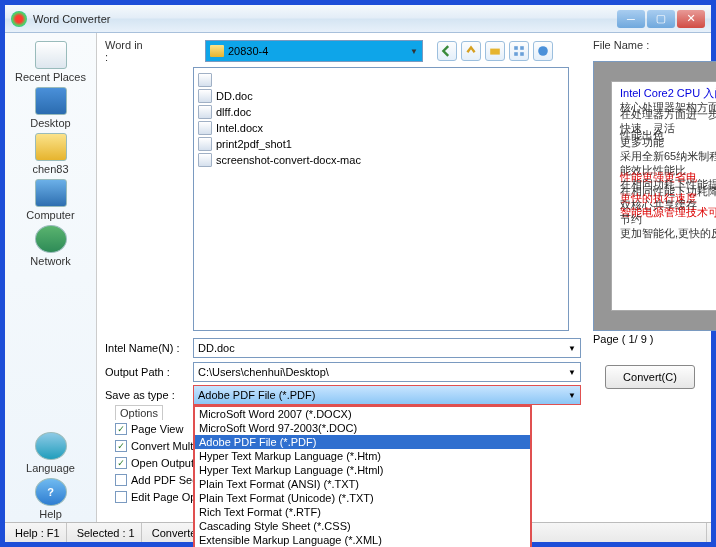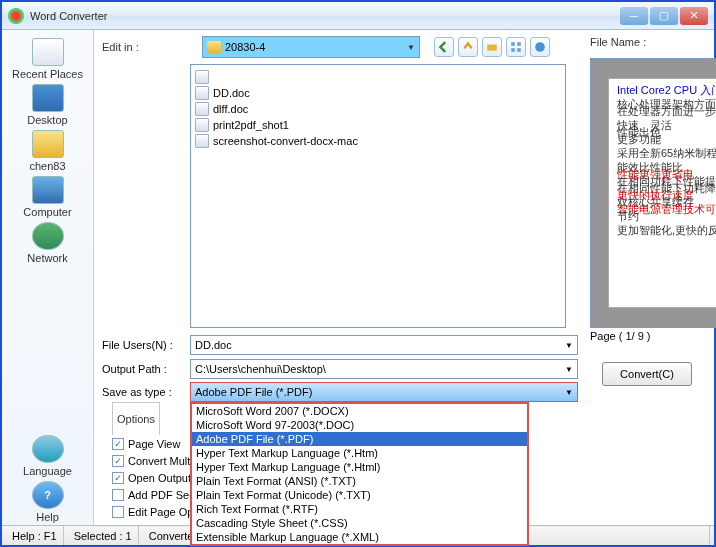--- a/index.html
+++ b/index.html
@@ -1,17 +1,17 @@
 <!DOCTYPE html>
 <html><head>
 <meta charset="utf-8">
 <style>
   * { box-sizing: border-box; font-family: Tahoma, Arial, sans-serif; font-size: 11px; }
   body { margin: 0; padding: 0; background: #fff; }
-  .window { width: 716px; height: 547px; border: 2px solid #1d4ed8; background: #fff; position: relative; box-shadow: 0 0 0 1px #000; }
+  .window { width: 716px; height: 547px; border: 5px solid #1d4ed8; background: #fff; position: relative; box-shadow: 0 0 0 1px #000; }
   .titlebar { height: 28px; background: linear-gradient(#f5f9fc, #e3edf7 48%, #d5e5f3 52%, #e8f1fa); display: flex; align-items: center; padding: 0 6px; border-bottom: 1px solid #a8c0db; }
   .titlebar-icon { width: 16px; height: 16px; margin-right: 6px; background: radial-gradient(circle, #ff3b30 30%, #4cd964 60%, #007aff 100%); border-radius: 50%; }
   .titlebar-text { flex: 1; color: #2a2a2a; }
   .winbtns { display: flex; gap: 2px; }
   .winbtn { width: 28px; height: 18px; border-radius: 3px; display: flex; align-items: center; justify-content: center; color: #fff; font-size: 11px; }
   .winbtn.min { background: linear-gradient(#a9cdf0,#6fa8dd); }
   .winbtn.max { background: linear-gradient(#a9cdf0,#6fa8dd); }
   .winbtn.close { background: linear-gradient(#e89a97,#d14c44); }
   .body { position: absolute; top: 28px; bottom: 20px; left: 0; right: 0; display: flex; }
   .sidebar { width: 92px; background: linear-gradient(#f8fbfd,#eef5fb); border-right: 1px solid #ccc; display: flex; flex-direction: column; align-items: center; padding-top: 6px; }
@@ -22,21 +22,21 @@
   .side-icon.folder { background: linear-gradient(#fbe38b,#e6b42e); }
   .side-icon.computer { background: linear-gradient(#6bb0e8,#2e6fb0); }
   .side-icon.network { background: linear-gradient(#5ab46f,#2e8b57); position: relative; border-radius:50%; }
   .side-icon.lang { background: linear-gradient(#8ecae6,#219ebc); border-radius:50%; }
   .side-icon.help { background: linear-gradient(#6fbaf0,#2e7dd1); border-radius:50%; color:#fff; display:flex;align-items:center;justify-content:center;font-weight:bold; }
   .side-label { font-size: 11px; color: #333; text-align: center; }
   .side-spacer { flex: 1; }
   .main { flex: 1; position: relative; padding: 6px 8px; }
   .toprow { display: flex; align-items: center; gap: 8px; }
   .label { color: #333; }
-  .path-select { flex: 0 0 218px; height: 22px; border: 1px solid #7a9ac0; background: #7dd3fc; display: flex; align-items: center; padding: 0 4px; gap: 4px; }
+  .path-select { flex: 0 0 218px; height: 22px; border: 1px solid #7a9ac0; background: #0ea5e9; display: flex; align-items: center; padding: 0 4px; gap: 4px; }
   .path-select .fld { width:14px; height:12px; background: linear-gradient(#fbe38b,#e6b42e); border-radius:1px; }
   .path-select .dd { margin-left: auto; font-size: 8px; color: #333; }
   .navicons { display: flex; gap: 4px; margin-left: 6px; }
   .navicon { width: 20px; height: 20px; border: 1px solid #9cbfde; border-radius: 3px; background: linear-gradient(#fdfdfd,#e4effa); display:flex;align-items:center;justify-content:center; }
   .navicon svg { width: 12px; height: 12px; }
   .filelist { position: absolute; left: 106px; top: 34px; width: 376px; height: 264px; border: 1px solid #7a9ac0; background: #fff; padding: 4px; overflow: hidden; }
   .file-row { display: flex; align-items: center; gap: 4px; height: 16px; }
   .file-icon { width: 14px; height: 14px; background: linear-gradient(#fff,#d5e0ed); border: 1px solid #a0b0c5; border-radius: 1px; }
   .preview-label { position: absolute; left: 496px; top: 6px; }
   .preview { position: absolute; left: 496px; top: 28px; width: 196px; height: 270px; border: 1px solid #7a9ac0; background: #969696; display:flex; align-items:center; justify-content:center; }
@@ -51,21 +51,21 @@
   .formrow .finput { flex: 1; height: 20px; border: 1px solid #7a9ac0; background: #fff; display:flex; align-items:center; padding: 0 4px; }
   .formrow .finput .dd { margin-left: auto; font-size: 8px; }
   .saveas-row { position: absolute; left: 106px; top: 352px; width: 376px; display:flex; align-items:center; }
   .saveas-row .flabel { width: 78px; }
   .saveas-box { flex:1; height: 20px; border: 1px solid #e05050; background: linear-gradient(#c8e5ff,#8cc6f5); padding: 0 4px; display:flex; align-items:center; }
   .saveas-box .dd { margin-left: auto; font-size: 8px; }
   .dropdown-open { position: absolute; left: 184px; top: 372px; width: 298px; border: 2px solid #e05050; background: #fff; z-index: 10; }
   .dropdown-open .opt { padding: 1px 4px; height: 14px; line-height: 13px; }
   .dropdown-open .opt.sel { background: #2f6fcf; color: #fff; }
   .options-area { position: absolute; left: 114px; top: 372px; width: 370px; }
-  .options-area .group-label { border: 1px solid #c9c9c9; border-bottom: none; padding: 10px 4px; display:inline-block; color:#333; }
+  .options-area .group-label { border: 1px solid #c9c9c9; border-bottom: none; padding: 1px 4px; display:inline-block; color:#333; }
   .chk-row { display:flex; align-items:center; gap:4px; height: 17px; }
   .chk { width: 12px; height: 12px; border: 1px solid #7a9ac0; background:#fff; display:inline-flex;align-items:center;justify-content:center; font-size:9px; color:#2a7a2a; }
   .btn { position: absolute; width: 90px; height: 24px; border: 1px solid #888; border-radius: 3px; background: linear-gradient(#fdfdfd,#e6e6e6); display:flex;align-items:center;justify-content:center; }
   .btn.convert { left: 536px; top: 332px; }
   .btn.cancel { left: 536px; top: 360px; }
   .statusbar { position: absolute; bottom: 0; left: 0; right: 0; height: 20px; border-top: 1px solid #bcbcbc; background: linear-gradient(#f6f6f6,#e9e9e9); display:flex; align-items:center; padding: 0 4px; gap: 4px; font-size: 11px; }
   .statusbar .cell { border-right: 1px solid #c5c5c5; padding: 0 6px; height: 100%; display:flex; align-items:center; }
   .statusbar .processing { flex: 1; }
 </style>
 </head>
@@ -112,21 +112,21 @@
       </div>
       <div class="side-item">
         <div class="side-icon help">?</div>
         <div class="side-label">Help</div>
       </div>
     </div>
 
     <div class="main">
 
       <div class="toprow">
-        <span class="label" style="width:42px">Edit in :</span>
+        <span class="label" style="width:42px">Word in :</span>
         <div class="path-select" style="margin-left:50px">
           <div class="fld"></div>
           <span>20830-4</span>
           <span class="dd">▼</span>
         </div>
         <div class="navicons">
           <div class="navicon">
               <svg viewBox="0 0 10 10">
                 <path d="M6 1 L2 5 L6 9" fill="none" stroke="#3a8a3a" stroke-width="2"></path>
               </svg>
@@ -161,20 +161,24 @@
         <div class="file-row">
             <div class="file-icon"></div>
           </div>
         <div class="file-row">
             <div class="file-icon"></div>
             <span>DD.doc</span>
           </div>
         <div class="file-row">
             <div class="file-icon"></div>
             <span>dlff.doc</span>
+          </div>
+        <div class="file-row">
+            <div class="file-icon"></div>
+            <span>Intel.docx</span>
           </div>
         <div class="file-row">
             <div class="file-icon"></div>
             <span>print2pdf_shot1</span>
           </div>
         <div class="file-row">
             <div class="file-icon"></div>
             <span>screenshot-convert-docx-mac</span>
           </div>
       </div>
@@ -200,21 +204,21 @@
           <div class="l">更加智能化,更快的反应</div>
         </div>
       </div>
       <div class="preview-footer">
         <span>Page ( 1/ 9 )</span>
 
       </div>
 
       <div class="formarea" style="left:8px; width:476px;">
         <div class="formrow">
-          <span class="flabel" style="width:88px">File Users(N) :</span>
+          <span class="flabel" style="width:88px">Intel Name(N) :</span>
           <div class="finput">
             <span>DD.doc</span>
             <span class="dd">▼</span>
           </div>
         </div>
         <div class="formrow">
           <span class="flabel" style="width:88px">Output Path :</span>
           <div class="finput">
             <span>C:\Users\chenhui\Desktop\</span>
             <span class="dd">▼</span>

